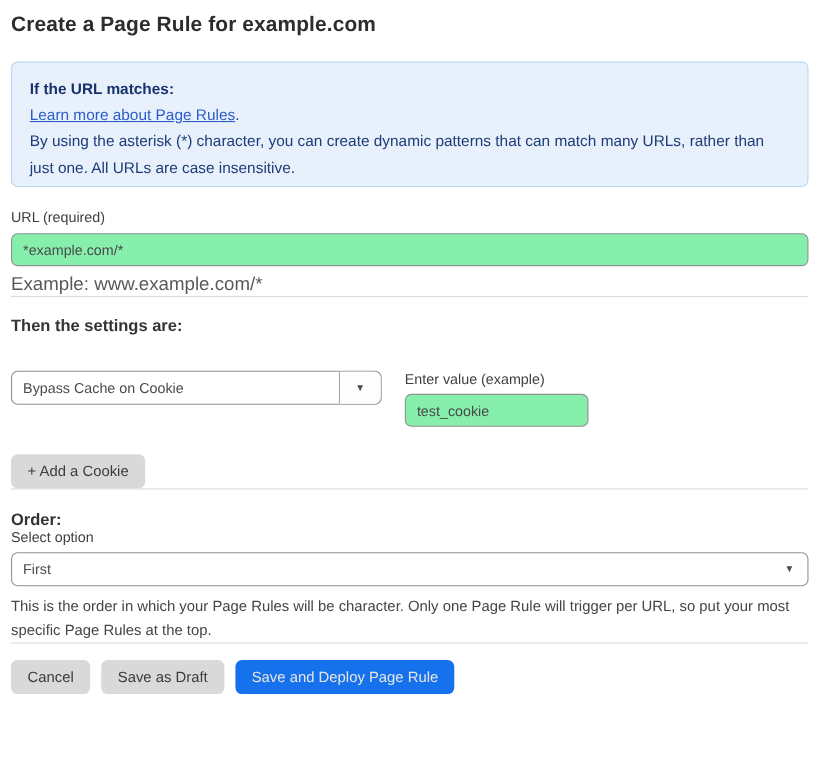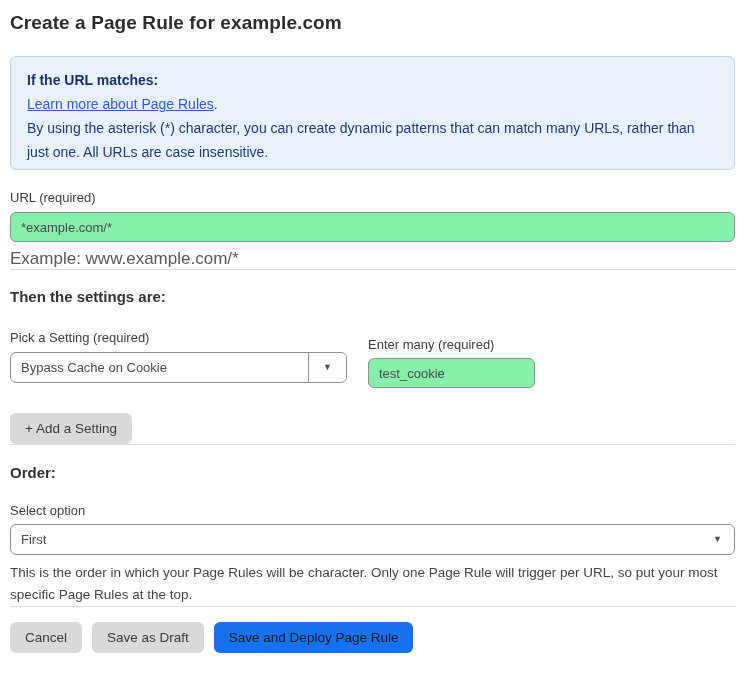--- a/index.html
+++ b/index.html
@@ -124,25 +124,25 @@
     border: none;
     border-radius: 6px;
     font-size: 13.5px;
     font-family: "Liberation Sans", sans-serif;
     padding: 0 15px;
     height: 31px;
     line-height: 31px;
     cursor: pointer;
   }
   .btn-gray { background: #d9d9d9; color: #3c3c3c; }
-  .btn-blue { background: #1672ec; color: #0f172a; }
+  .btn-blue { background: #1672ec; color: #e5e5e5; }
   .add-setting-btn { margin-top: 25px; }
 
   
-  .order-label-group { margin-top: 22px; }
+  .order-label-group { }
   .order-select {
     width: 725px;
     margin-top: 6px;
     height: 31px;
   }
   .order-select .plain-arrow {
     padding-right: 12px;
     display: flex;
     align-items: center;
   }
@@ -180,35 +180,34 @@
     <input class="text-input" type="text" value="*example.com/*" style="">
     <div class="helper-text">Example: www.example.com/*</div>
   </div>
 
   <hr class="divider hr-1">
 
   <div class="section-heading settings-heading">Then the settings are:</div>
 
   <div class="settings-row">
     <div class="setting-col-1">
-      <label class="field-label">Pick a Setting (required)</label>
       <div class="select-box">
         <span class="select-value">Bypass Cache on Cookie</span>
         <span class="arrow-section">
           <span class="arrow-glyph">▼</span>
         </span>
       </div>
     </div>
     <div class="setting-col-2">
-      <label class="field-label">Enter many (required)</label>
+      <label class="field-label">Enter value (example)</label>
       <input class="text-input value-input" type="text" value="test_cookie" style="">
     </div>
   </div>
 
-  <button class="btn btn-gray add-setting-btn">+ Add a Setting</button>
+  <button class="btn btn-gray add-setting-btn">+ Add a Cookie</button>
 
   <hr class="divider hr-2">
 
   <div class="section-heading order-heading">Order:</div>
 
   <div class="order-label-group">
     <label class="field-label">Select option</label>
     <div class="select-box order-select">
       <span class="select-value">First</span>
       <span class="plain-arrow">

